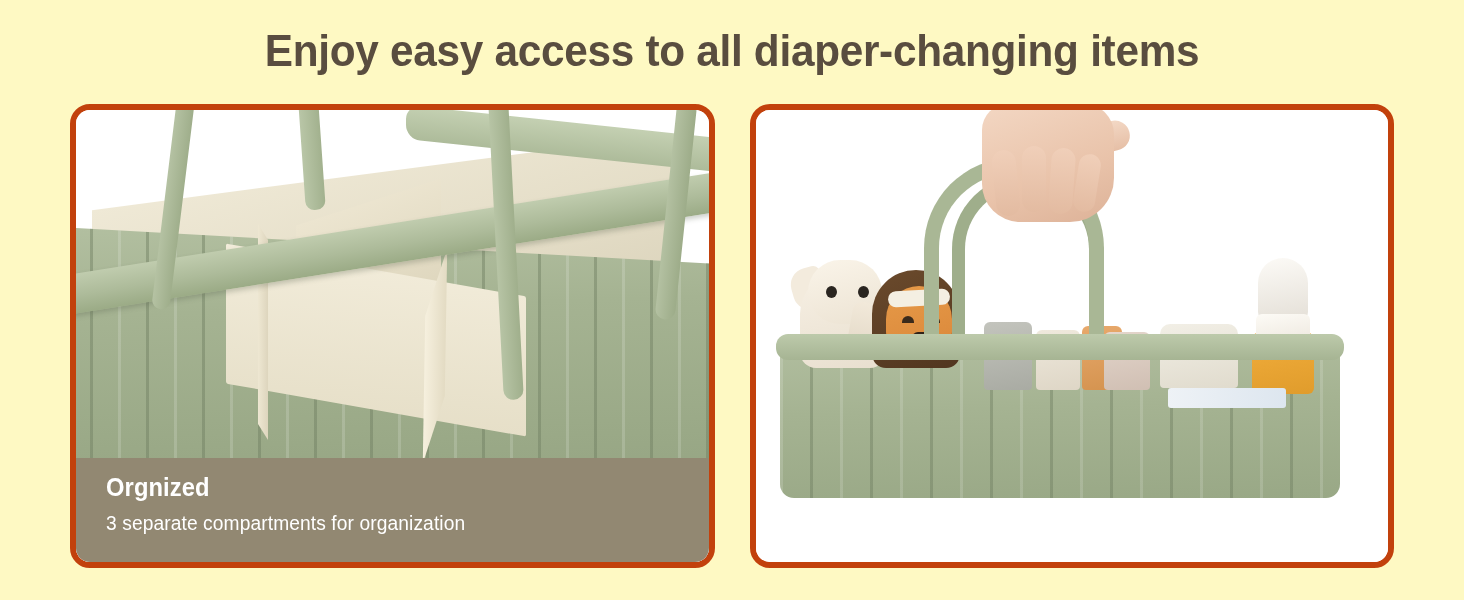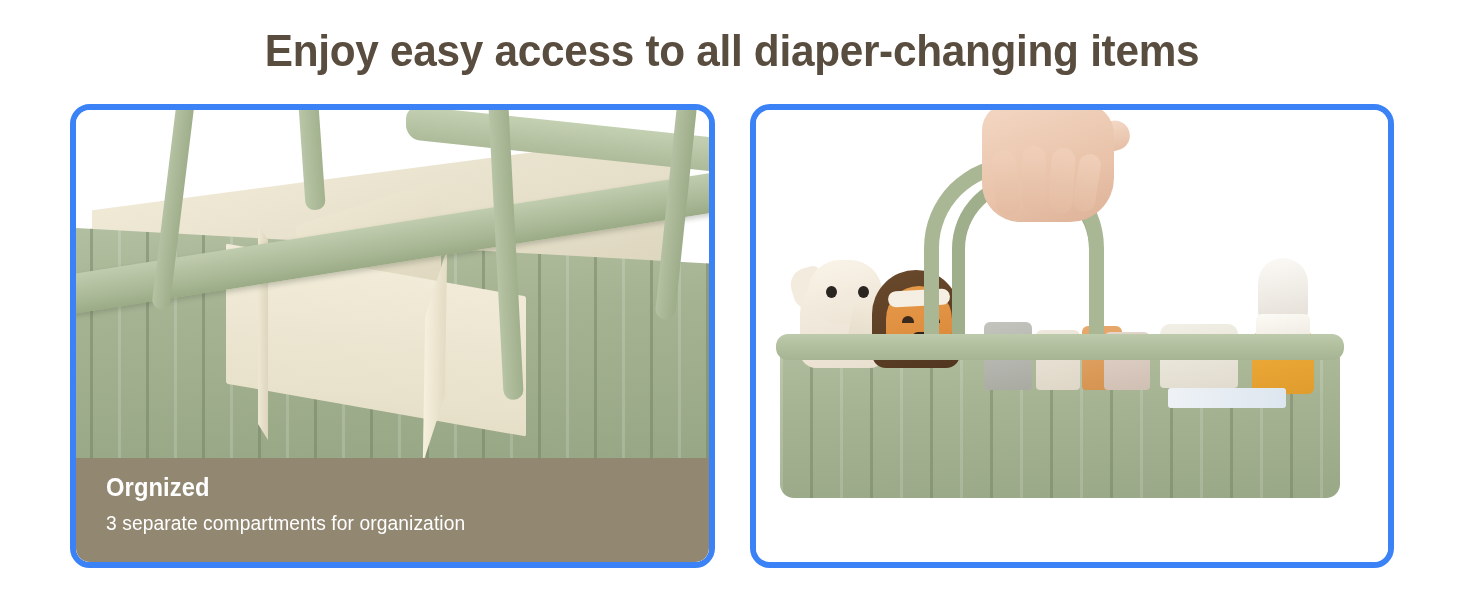--- a/index.html
+++ b/index.html
@@ -11,21 +11,21 @@
     height: 600px;
     background: #dcd6c8;
     font-family: "Liberation Sans", sans-serif;
     overflow: hidden;
     position: relative;
   }
 
   .banner {
     position: absolute;
     inset: 0;
-    background: #ffffff;
+    background: #fef9c3;
   }
 
   
   .headline {
     position: absolute;
     top: 23px;
     left: 0;
     width: 1464px;
     text-align: center;
     font-size: 45px;
@@ -47,21 +47,21 @@
     width: 1324px;
     height: 464px;
     display: flex;
     gap: 35px;
   }
 
   .card {
     position: relative;
     width: 652px;
     height: 464px;
-    border: 6px solid #3b82f6;
+    border: 6px solid #c2410c;
     border-radius: 20px;
     background: #ffffff;
     overflow: hidden;
     box-sizing: border-box;
   }
 
   .photo {
     position: absolute;
     left: 0;
     top: 0;

